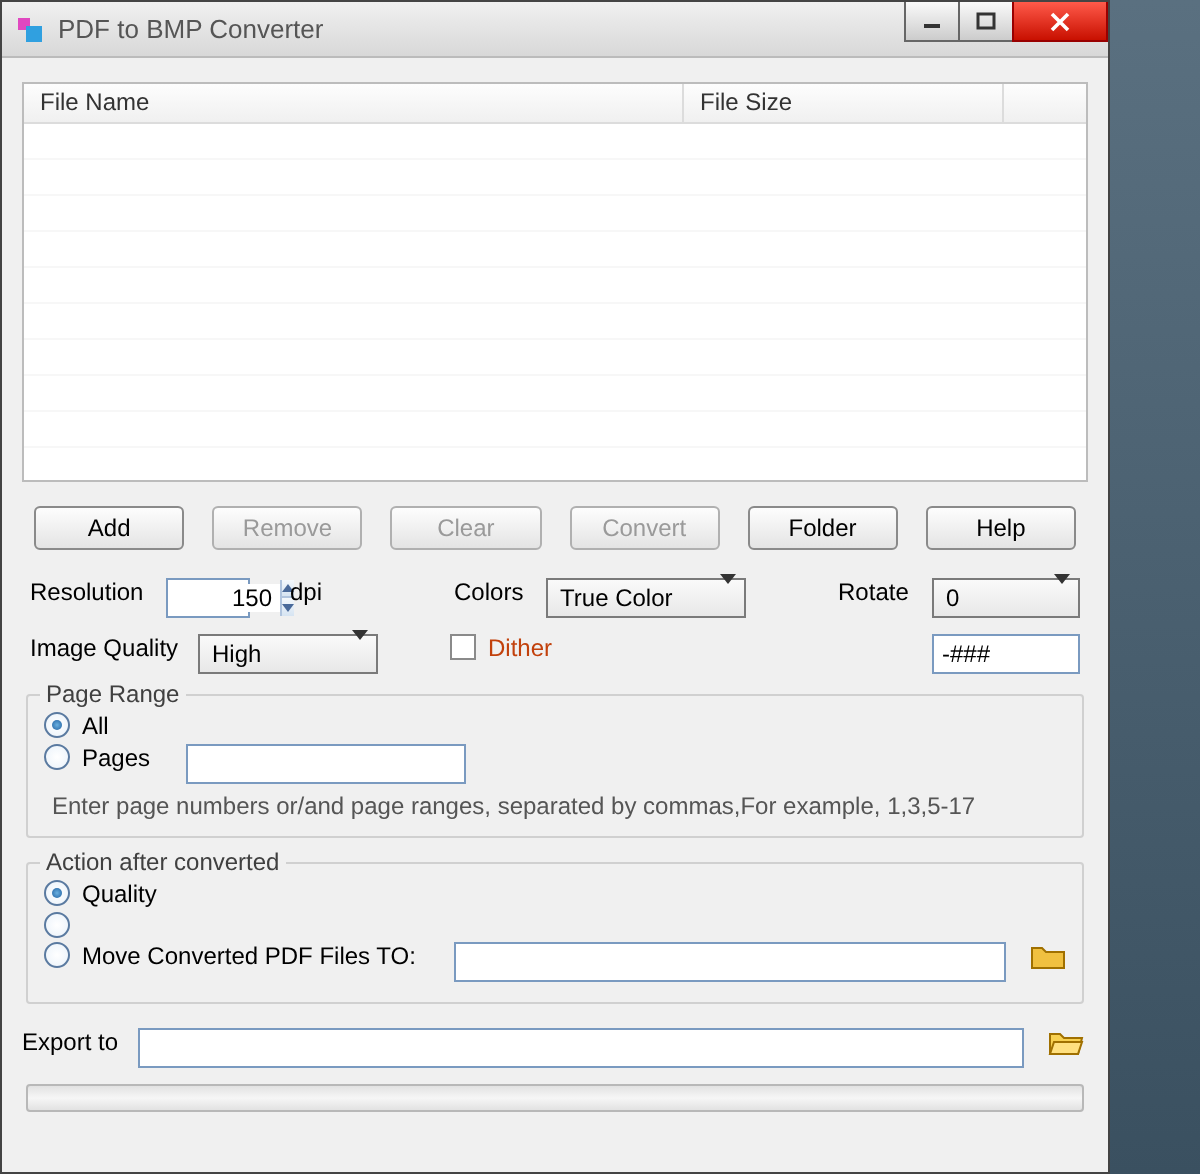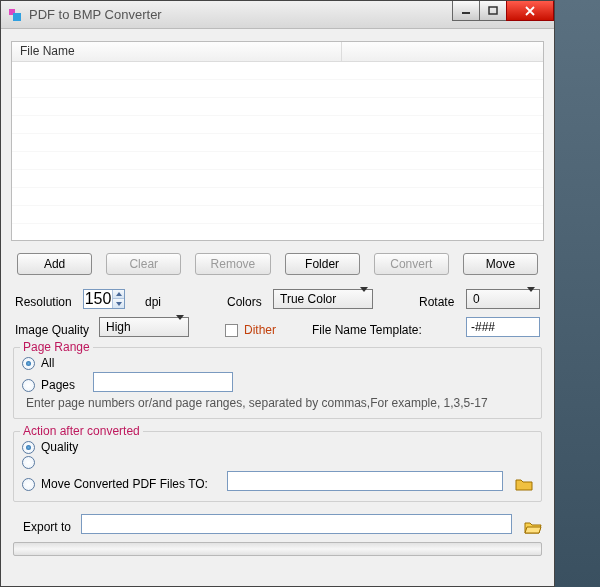--- a/index.html
+++ b/index.html
@@ -23,35 +23,35 @@
 .filehdr .col { border-right: 1px solid #dcdcdc; padding: 2px 8px; color: #333; }
 .col.fname { flex: 0 0 330px; }
 .col.fsize { flex: 0 0 160px; }
 .col.spacer { flex: 1; border-right: none; }
 .filerows { height: 178px; background: repeating-linear-gradient(#fff 0 17px, #f7f7f7 17px 18px); }
 
 .btnrow { display: flex; gap: 14px; margin: 2px 0 10px 0; padding: 0 6px; }
 .btn { flex: 1; height: 22px; background: linear-gradient(#fdfdfd,#e4e4e4); border: 1px solid #8a8a8a; border-radius: 3px; color: #000; display:flex; align-items:center; justify-content:center; }
 .btn.disabled { color: #9a9a9a; border-color:#b0b0b0; }
 
-.row { display: flex; align-items: flex-end; margin: 4px 4px; gap: 6px; }
+.row { display: flex; align-items: flex-start; margin: 4px 4px; gap: 6px; }
 .lbl { color: #000; }
 .spinner { width: 42px; height: 20px; border: 1px solid #7a9ac0; background:#fff; display:flex; align-items:center; }
-.spinner input { width: 28px; border: none; outline: none; text-align: center; font-size: 16px; }
+.spinner input { width: 28px; border: none; outline: none; text-align: center; font-size: 12px; margin-left: 28px; }
 .spinbtns { width: 12px; display:flex; flex-direction:column; }
 .spinbtns div { height: 9px; background: linear-gradient(#f4f8fc,#d6e4f2); border-left:1px solid #b0c4de; display:flex; align-items:center; justify-content:center; }
 .spinbtns div:first-child { border-bottom:1px solid #b0c4de; }
 
 .select { height: 20px; border: 1px solid #7a7a7a; background: linear-gradient(#fafafa,#e8e8e8); display:flex; align-items:center; padding: 0 4px 0 6px; gap: 21px; }
 .select .arrow { margin-left:auto; }
 .textin { height: 20px; border: 1px solid #7a9ac0; background:#fff; padding: 0 4px; }
 .chk { width:13px; height:13px; border:1px solid #8a8a8a; background:#fff; display:inline-block; vertical-align:middle; }
 
 .group { border: 1px solid #d0d0d0; border-radius: 2px; padding: 6px 8px 8px 8px; margin: 6px 2px; background:#f0f0f0; position:relative; }
-.group > .legend { position:absolute; top:-8px; left:6px; background:#f0f0f0; padding:0 3px; color:#be185d; font-size:12px; }
+.group > .legend { position:absolute; top:-8px; left:6px; background:#f0f0f0; padding:0 3px; color:#404040; font-size:12px; }
 
 .radio { width:13px; height:13px; border:1px solid #5a7aa0; border-radius:50%; background:radial-gradient(#fff,#eaf2fa); display:inline-flex; align-items:center; justify-content:center; vertical-align:middle; }
 .radio.checked::after { content:""; width:5px; height:5px; border-radius:50%; background:radial-gradient(#6ab0e0,#2060a0); }
 
 .hint { color:#555; font-size:12px; margin:4px 0 0 4px; }
 
 .foldericon svg { display:block; }
 
 .progress { height: 14px; background: linear-gradient(#e2e2e2,#f6f6f6,#e2e2e2); border:1px solid #b8b8b8; border-radius:2px; margin: 6px 2px 0 2px; }
 
@@ -89,32 +89,33 @@
           </svg>
         </div>
     </div>
   </div>
 
   <div class="client">
 
     <div class="filebox">
       <div class="filehdr">
         <div class="col fname">File Name</div>
+        <div class="col fsize">File Size</div>
         <div class="col spacer"></div>
       </div>
       <div class="filerows"></div>
     </div>
 
     <div class="btnrow">
       <div class="btn">Add</div>
+      <div class="btn disabled">Remove</div>
       <div class="btn disabled">Clear</div>
-      <div class="btn disabled">Remove</div>
+      <div class="btn disabled">Convert</div>
       <div class="btn">Folder</div>
-      <div class="btn disabled">Convert</div>
-      <div class="btn">Move</div>
+      <div class="btn">Help</div>
     </div>
 
     <div class="row">
       <span class="lbl" style="width:62px">Resolution</span>
       <div class="spinner">
         <input value="150" style="">
         <div class="spinbtns">
           <div>
               <span class="arrow-up-sm"></span>
             </div>
@@ -137,21 +138,20 @@
     </div>
 
     <div class="row">
       <span class="lbl" style="width:78px">Image Quality</span>
       <div class="select" style="width:90px">
         <span>High</span>
         <span class="arrow"><span class="arrow-down"></span></span>
       </div>
       <span style="margin-left:30px" class="chk"></span>
       <span class="lbl" style="color:#c2410c">Dither</span>
-      <span class="lbl" style="margin-left:30px">File Name Template:</span>
       <input class="textin" style="width: 74px; margin-left: auto;" value="-###">
     </div>
 
     <div class="group">
       <span class="legend">Page Range</span>
       <div class="row" style="margin:2px 0">
         <span class="radio checked"></span>
         <span class="lbl">All</span>
       </div>
       <div class="row" style="margin:2px 0">
@@ -176,21 +176,21 @@
         <span class="lbl" style="width:180px">Move Converted PDF Files TO:</span>
         <input class="textin" style="flex: 1 1 0%;" value="">
         <span class="foldericon" style="margin-left:6px">
           <svg width="18" height="14">
               <path d="M1 3 L6 3 L8 5 L17 5 L17 13 L1 13 Z" fill="#f0c040" stroke="#a07000"></path>
             </svg>
         </span>
       </div>
     </div>
 
-    <div class="row" style="margin:6px 2px 2px 12px">
+    <div class="row" style="margin:6px 2px 2px 0">
       <span class="lbl" style="width:52px">Export to</span>
       <input class="textin" style="flex: 1 1 0%;" value="">
       <span class="foldericon" style="margin-left:6px">
         <svg width="18" height="14">
             <path d="M1 3 L6 3 L8 5 L17 5 L15 13 L1 13 Z" fill="#f8d050" stroke="#a07000"></path>
             <path d="M3 7 L17 7 L15 13 L1 13 Z" fill="#ffe080" stroke="#a07000"></path>
           </svg>
       </span>
     </div>
 

